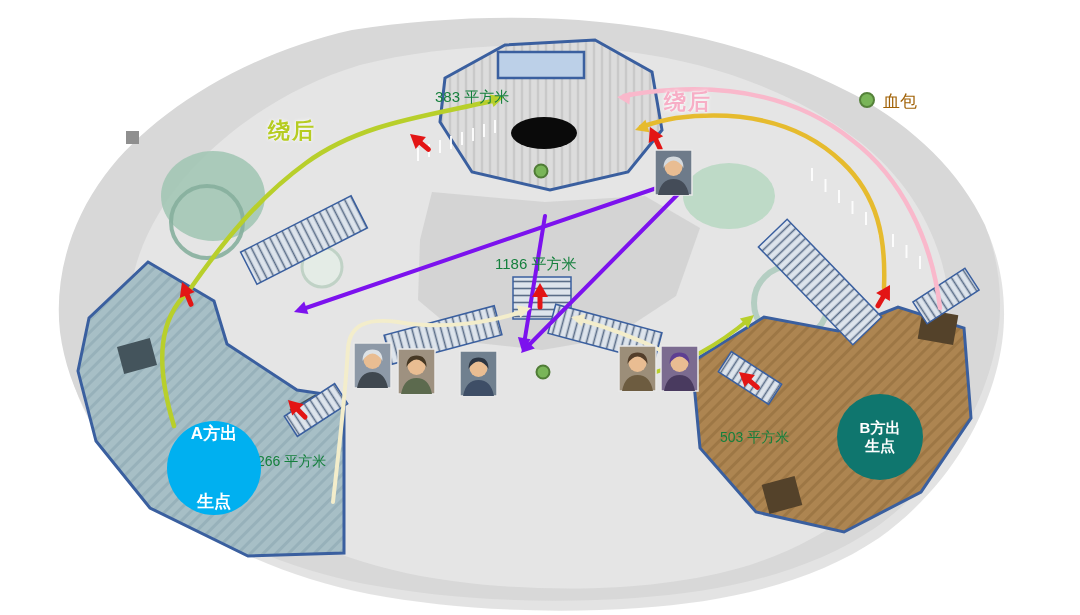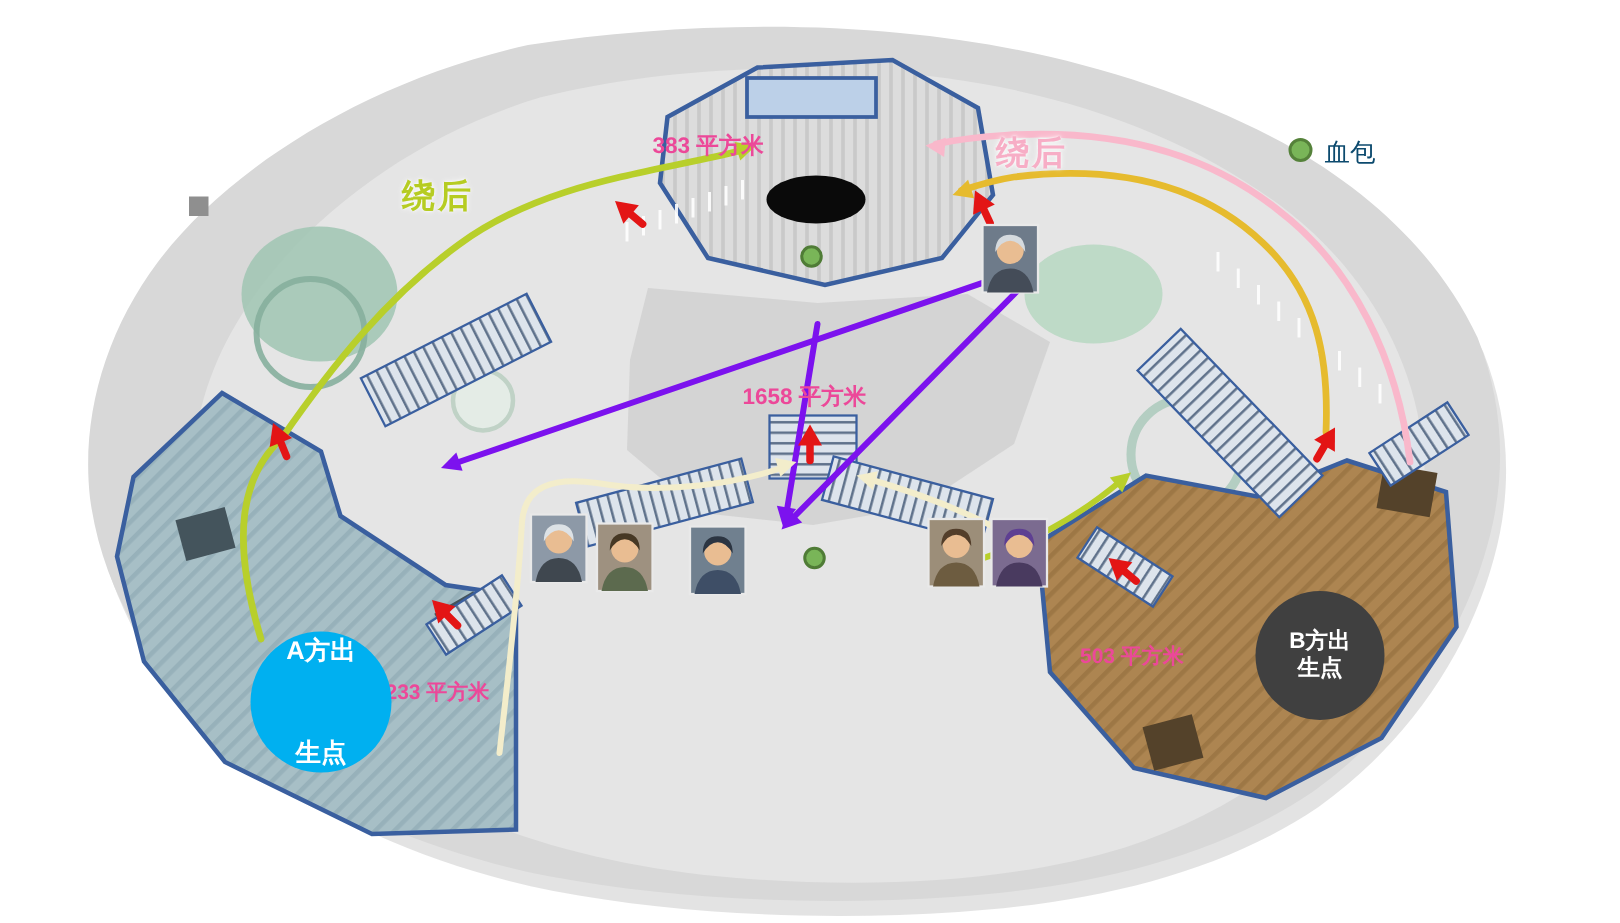--- a/index.html
+++ b/index.html
@@ -1,25 +1,25 @@
 <!DOCTYPE html>
 <html><head>
 <meta charset="utf-8">
 <style>
   html,body{margin:0;padding:0;background:#ffffff;}
   .stage{position:relative;width:1080px;height:615px;background:#ffffff;overflow:hidden;
          font-family:"Liberation Sans","DejaVu Sans",sans-serif;}
   svg.map{position:absolute;left:0;top:0;width:1080px;height:615px;}
-  .lbl{position:absolute;color:#ec4899;font-size:15px;white-space:nowrap;font-weight:700;}
+  .lbl{position:absolute;color:#15803d;font-size:15px;white-space:nowrap;font-weight:400;}
   .lbl.small{font-size:14px;}
   .flank{position:absolute;font-size:22px;font-weight:bold;letter-spacing:2px;white-space:nowrap;
          text-shadow:0 0 4px rgba(255,255,255,.85),0 0 2px rgba(255,255,255,.9);text-align:center;}
   .flank.left{color:#b6cc22;}
   .flank.right{color:#f7aec6;}
-  .legendlbl{position:absolute;color:#0c4a6e;font-size:17px;white-space:nowrap;}
+  .legendlbl{position:absolute;color:#a16207;font-size:17px;white-space:nowrap;}
   .spawn{position:absolute;border-radius:50%;display:flex;flex-direction:column;align-items:center;
          justify-content:center;color:#ffffff;font-weight:bold;line-height:1.2;text-align:center;}
   .spawn.a{font-size:17px;gap:48px;}
   .spawn.b{font-size:15px;}
 </style>
 </head>
 <body>
 
 <div class="stage">
 
@@ -176,31 +176,31 @@
         <g transform="translate(661,346)">
           <rect x="0" y="0" width="37" height="45" fill="#7b6b90" stroke="#e9e9e9" stroke-width="1.5"></rect>
           <path d="M 3 45 Q 6 29 18.5 29 Q 31 29 34 45 Z" fill="#493a5f"></path>
           <circle cx="18.5" cy="17" r="9" fill="#e9bd92"></circle>
           <path d="M 8.5 18 Q 8.5 6.5 18.5 6.5 Q 28.5 6.5 28.5 18 Q 24 10.5 18.5 10.5 Q 13 10.5 8.5 18 Z" fill="#5e3f92"></path>
         </g>
       </g>
   </svg>
 
   <div class="lbl" style="left:435px;top:88px">383 平方米</div>
-  <div class="lbl" style="left:495px;top:255px">1658 平方米</div>
-  <div class="lbl small" style="left:257px;top:453px">233 平方米</div>
+  <div class="lbl" style="left:495px;top:255px">1186 平方米</div>
+  <div class="lbl small" style="left:257px;top:453px">266 平方米</div>
   <div class="lbl small" style="left:720px;top:429px">503 平方米</div>
 
   <div class="flank left" style="left:268px;top:116px">绕后</div>
   <div class="flank right" style="left:664px;top:87px">绕后</div>
 
   <div class="legendlbl" style="left:883px;top:90px">血包</div>
 
   <div class="spawn a" style="left: 167px; top: 421px; width: 94px; height: 94px; background: rgb(0, 176, 240);">
     <span>A方出</span>
     <span>生点</span>
   </div>
-  <div class="spawn b" style="left: 837px; top: 394px; width: 86px; height: 86px; background: #404040;">
+  <div class="spawn b" style="left: 837px; top: 394px; width: 86px; height: 86px; background: #0f766e;">
     <span>B方出</span>
     <span>生点</span>
   </div>
 
 </div>
 
 </body></html>

